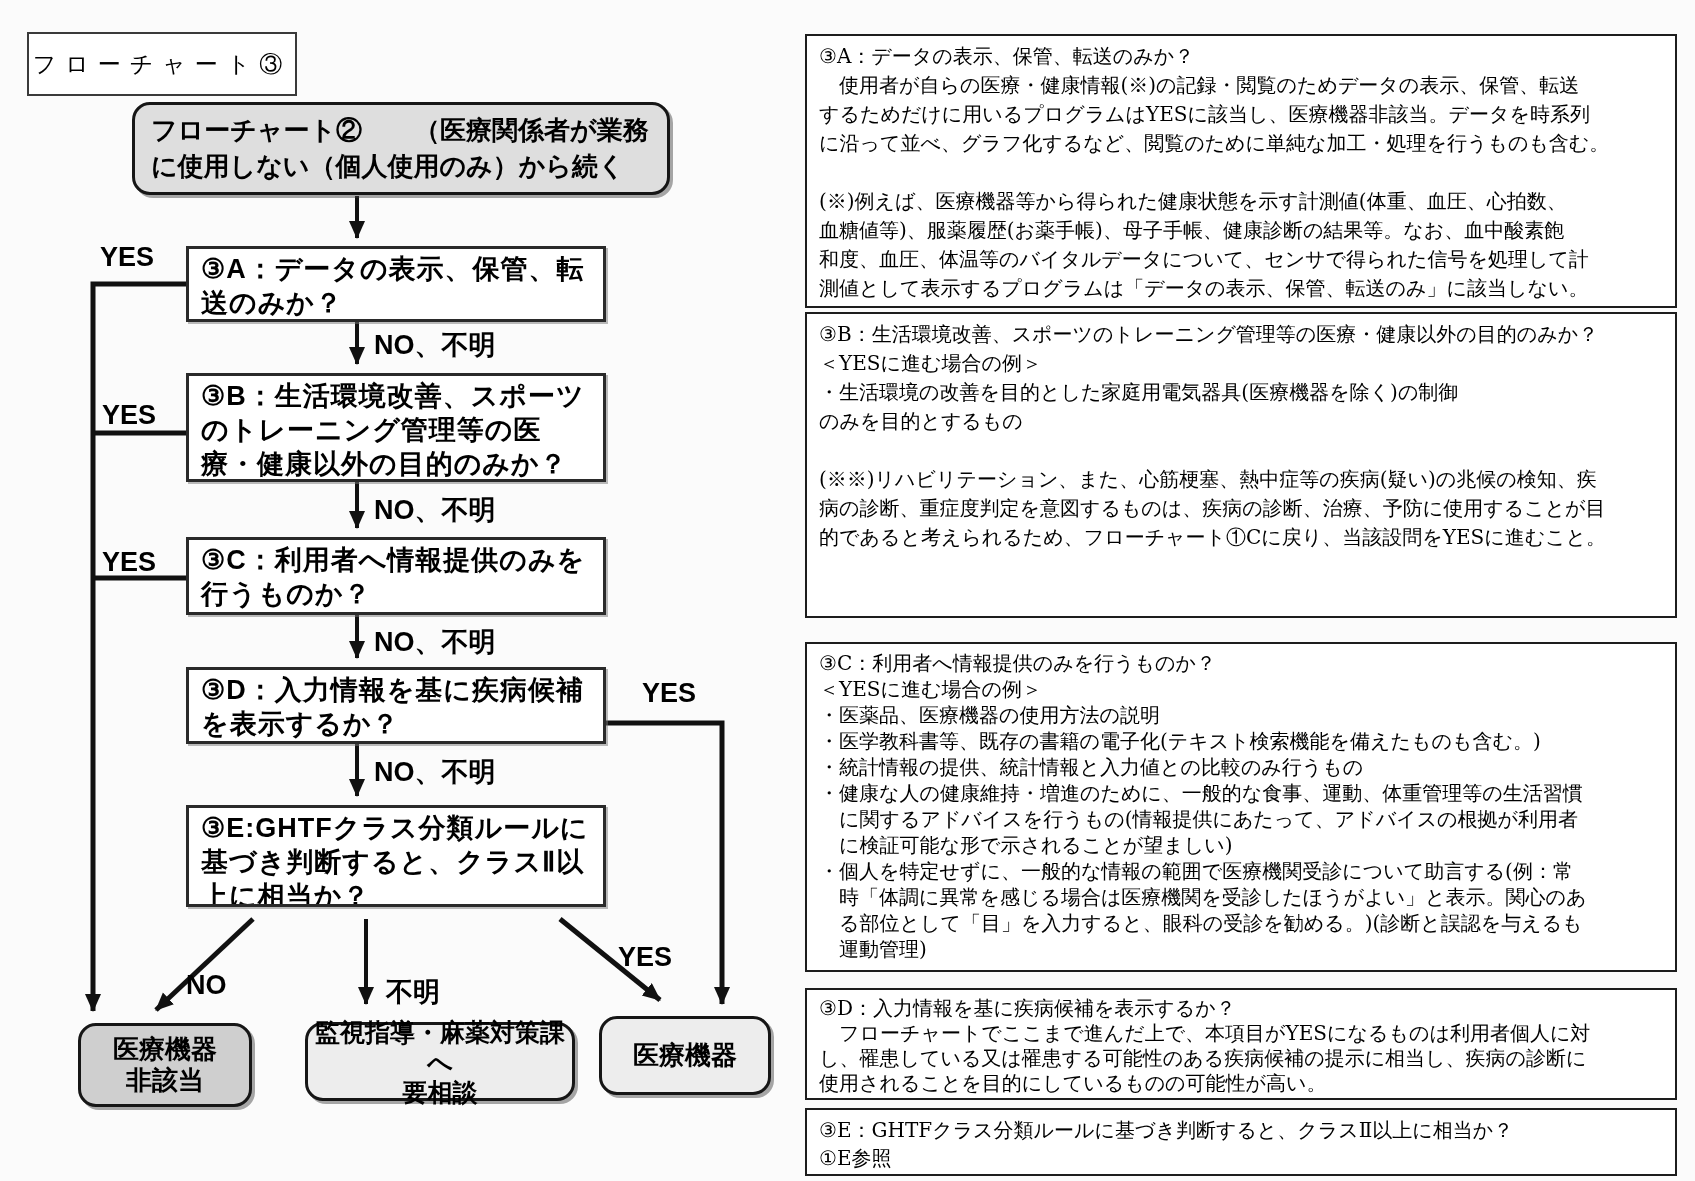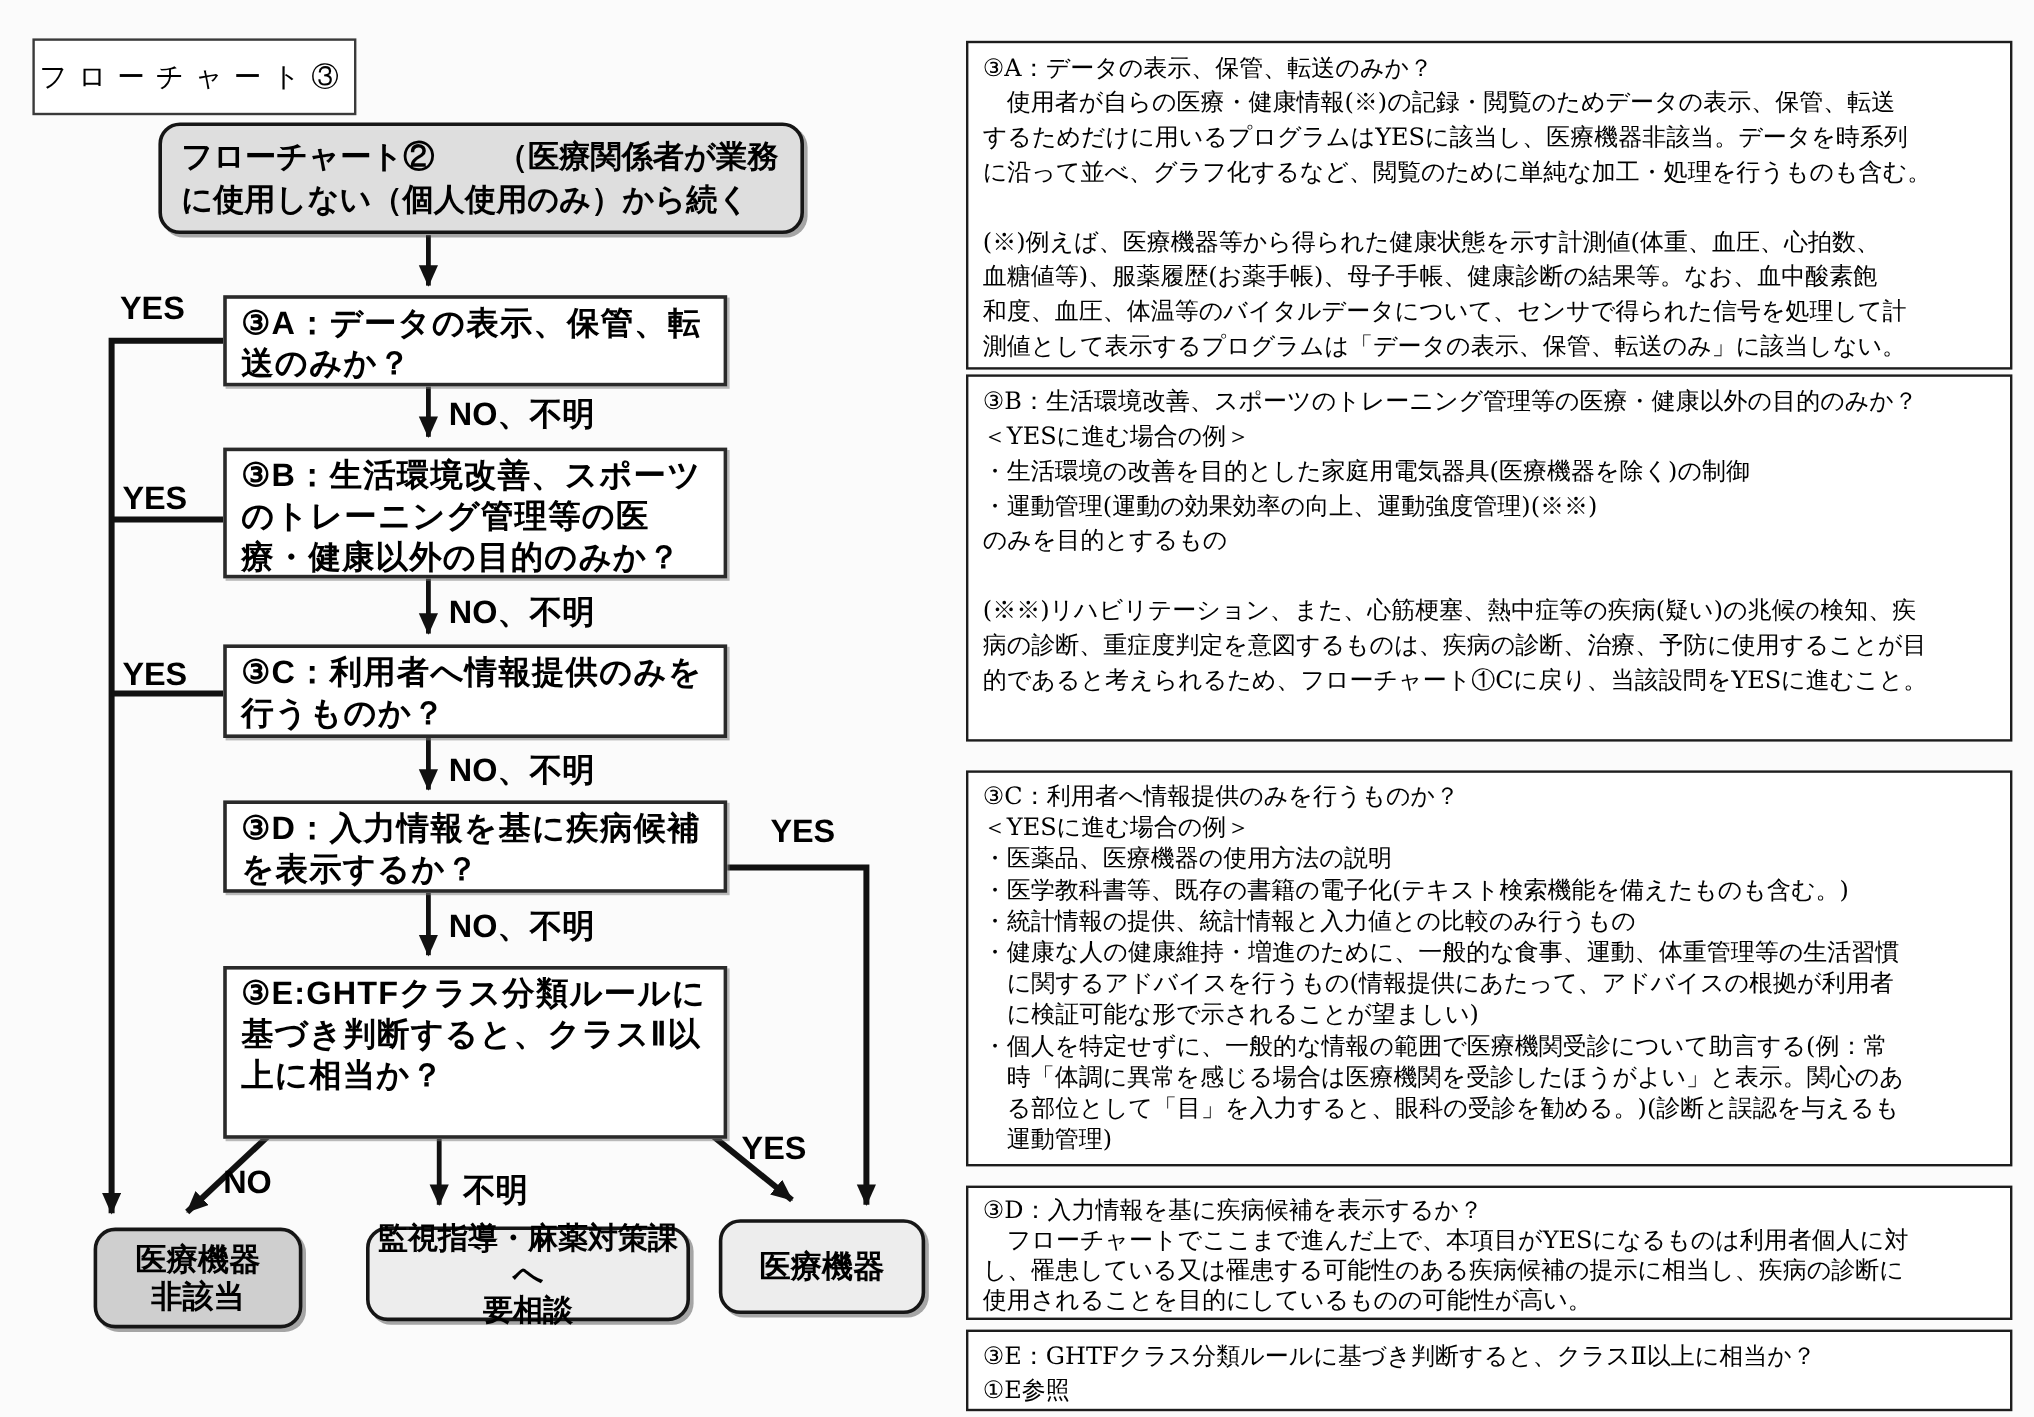--- a/index.html
+++ b/index.html
@@ -17,21 +17,21 @@
             border-radius:18px;background:#dedede;box-shadow:3px 3px 0 rgba(60,60,60,.45);
             font-weight:bold;font-size:26px;line-height:36px;padding:8px 16px;box-sizing:border-box;
             display:flex;align-items:flex-end;text-align:left;}
   .qbox{position:absolute;left:186px;width:420px;border:3px solid #2a2a2a;background:#fff;
         box-shadow:2px 2px 0 rgba(120,120,120,.5);font-weight:bold;font-size:27px;line-height:34px;
         letter-spacing:1px;padding:3px 12px;box-sizing:border-box;overflow:hidden;}
   #qA{top:246px;height:76px;}
   #qB{top:373px;height:109px;}
   #qC{top:537px;height:78px;}
   #qD{top:667px;height:77px;}
-  #qE{top:805px;height:144px;}
+  #qE{top:805px;height:102px;}
   .lbl{position:absolute;font-weight:bold;font-size:27px;white-space:nowrap;}
   #yesA{left:100px;top:242px;} #yesB{left:102px;top:400px;} #yesC{left:102px;top:547px;}
   #yesD{left:642px;top:678px;} #yesE{left:618px;top:942px;}
   #noUnk1{left:374px;top:327px;} #noUnk2{left:374px;top:492px;}
   #noUnk3{left:374px;top:624px;} #noUnk4{left:374px;top:754px;}
   #noE{left:186px;top:970px;} #unkE{left:386px;top:974px;}
   #t1{left:78px;top:1023px;width:168px;height:78px;background:#cfcfcf;font-size:26px;line-height:31px;}
   #t2{left:289px;top:1022px;width:264px;height:73px;background:#ededed;font-size:25px;line-height:30px;margin-left:16px;}
   #t3{left:599px;top:1016px;width:166px;height:73px;background:#ededed;font-size:26px;line-height:31px;}
   
@@ -116,21 +116,20 @@
       <div class="tl">&nbsp;</div>
       <div class="tl">(※)例えば、医療機器等から得られた健康状態を示す計測値(体重、血圧、心拍数、</div>
       <div class="tl">血糖値等)、服薬履歴(お薬手帳)、母子手帳、健康診断の結果等。なお、血中酸素飽</div>
       <div class="tl">和度、血圧、体温等のバイタルデータについて、センサで得られた信号を処理して計</div>
       <div class="tl">測値として表示するプログラムは「データの表示、保管、転送のみ」に該当しない。</div>
     </div>
   <div id="noteB" class="note">
       <div class="tl">③B：生活環境改善、スポーツのトレーニング管理等の医療・健康以外の目的のみか？</div>
       <div class="tl">＜YESに進む場合の例＞</div>
       <div class="tl">・生活環境の改善を目的とした家庭用電気器具(医療機器を除く)の制御</div>
-      <div class="tl">・運動管理(運動の効果効率の向上、運動強度管理)(※※)</div>
       <div class="tl">のみを目的とするもの</div>
       <div class="tl">&nbsp;</div>
       <div class="tl">(※※)リハビリテーション、また、心筋梗塞、熱中症等の疾病(疑い)の兆候の検知、疾</div>
       <div class="tl">病の診断、重症度判定を意図するものは、疾病の診断、治療、予防に使用することが目</div>
       <div class="tl">的であると考えられるため、フローチャート①Cに戻り、当該設問をYESに進むこと。</div>
     </div>
   <div id="noteC" class="note">
       <div class="tl">③C：利用者へ情報提供のみを行うものか？</div>
       <div class="tl">＜YESに進む場合の例＞</div>
       <div class="tl">・医薬品、医療機器の使用方法の説明</div>

